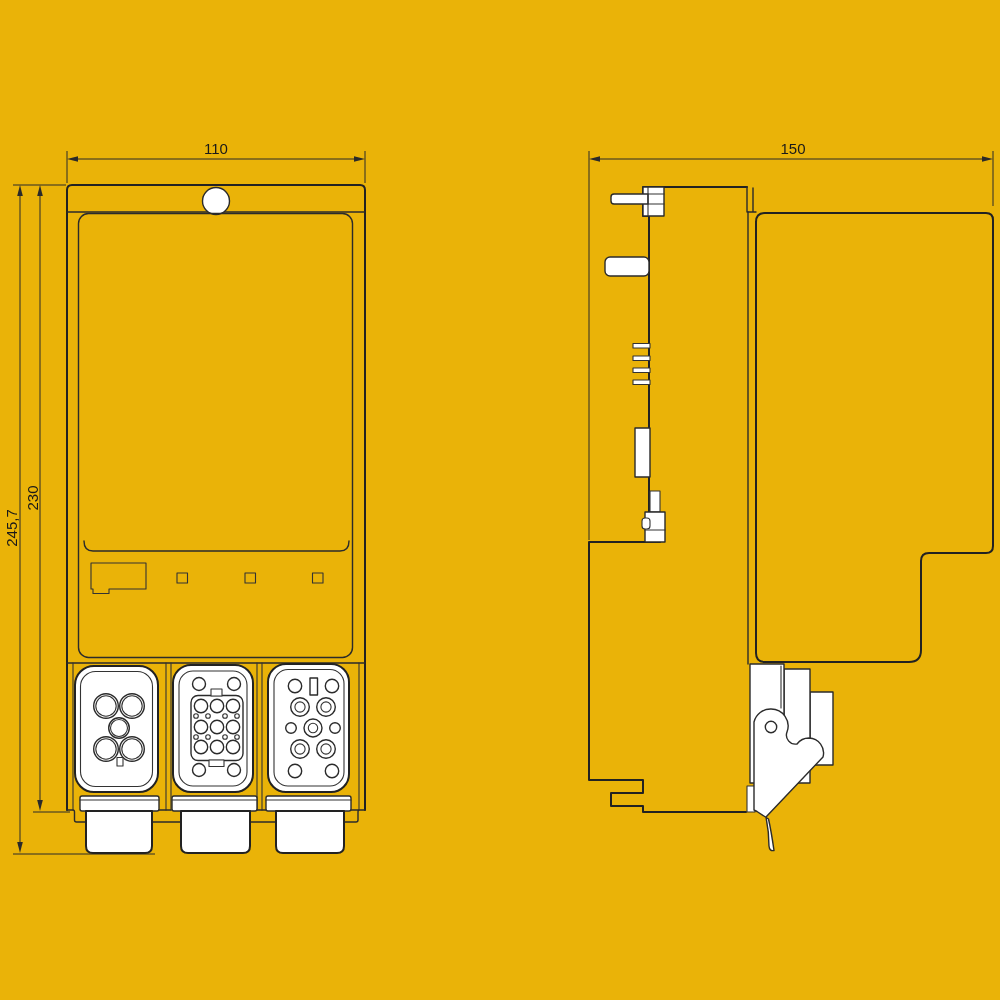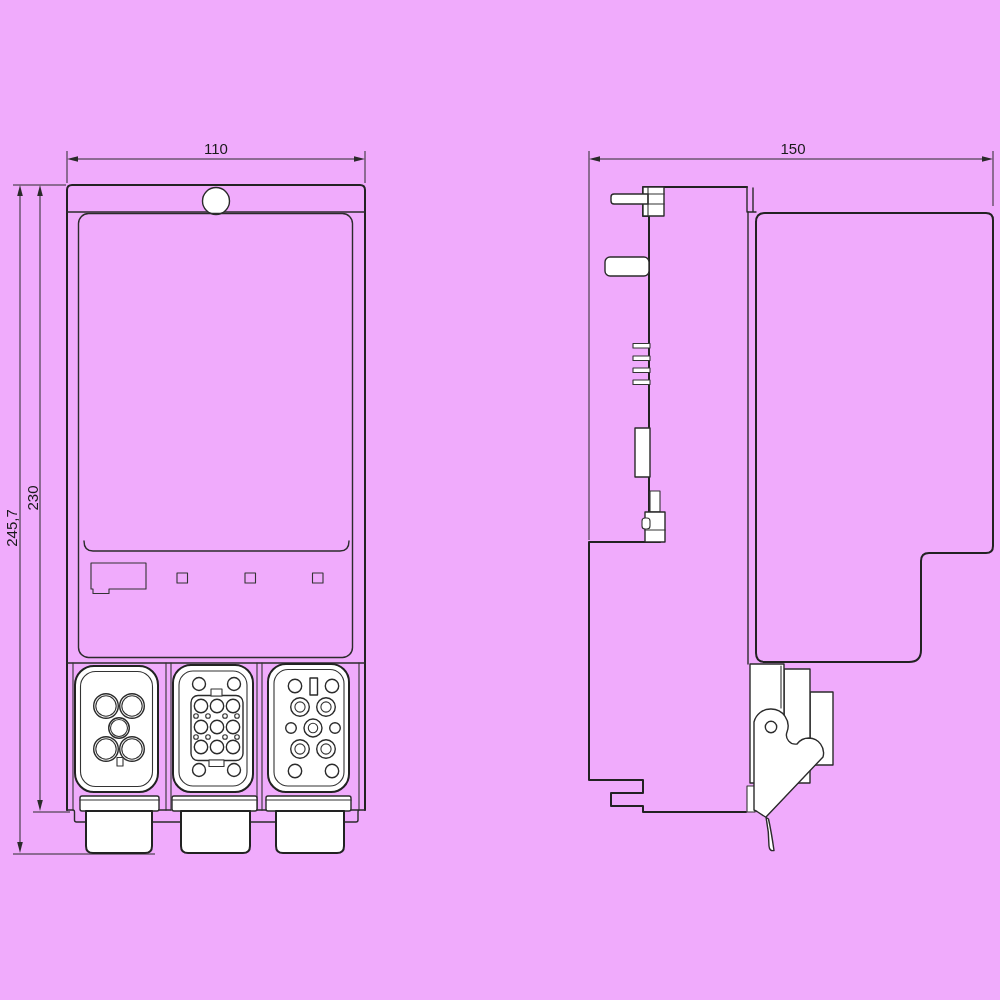--- a/index.html
+++ b/index.html
@@ -1,17 +1,17 @@
 <!DOCTYPE html>
 <html><head>
 <meta charset="utf-8">
 <style>
   html,body{margin:0;padding:0;}
   body{background:#ffffff;font-family:"Liberation Sans", sans-serif;}
-  .canvas{position:relative;width:1000px;height:1000px;background:#f0abfc;overflow:hidden;}
+  .canvas{position:relative;width:1000px;height:1000px;background:#eab308;overflow:hidden;}
   svg{display:block;}
   .ol   {stroke:#222222;stroke-width:2;fill:none;stroke-linejoin:round;stroke-linecap:round;}
   .olf  {stroke:#222222;stroke-width:2;fill:#ffffff;stroke-linejoin:round;stroke-linecap:round;}
   .md   {stroke:#2b2b2b;stroke-width:1.4;fill:none;stroke-linejoin:round;stroke-linecap:round;}
   .mdf  {stroke:#2b2b2b;stroke-width:1.4;fill:#ffffff;stroke-linejoin:round;stroke-linecap:round;}
   .th   {stroke:#333333;stroke-width:1.1;fill:none;stroke-linejoin:round;stroke-linecap:round;}
   .thf  {stroke:#333333;stroke-width:1.1;fill:#ffffff;stroke-linejoin:round;stroke-linecap:round;}
   .dim  {stroke:#2a2a2a;stroke-width:1;fill:none;stroke-linecap:butt;}
   .arr  {fill:#2a2a2a;stroke:none;}
   .dtxt {font-family:"Liberation Sans", sans-serif;font-size:15px;fill:#1a1a1a;}

